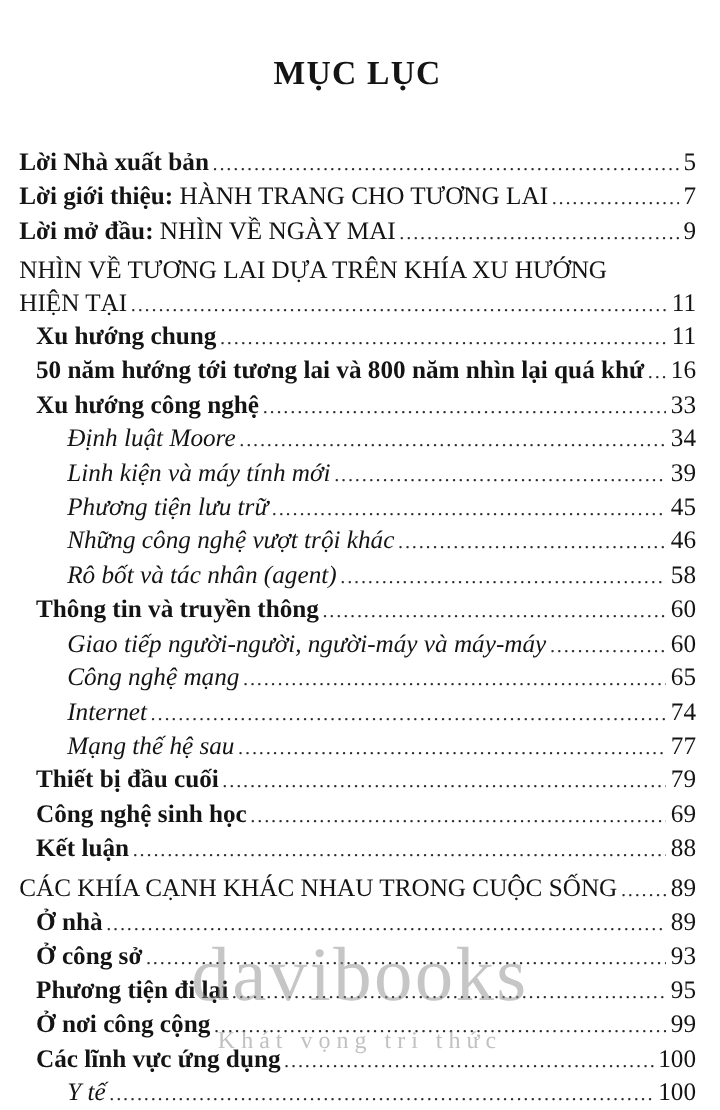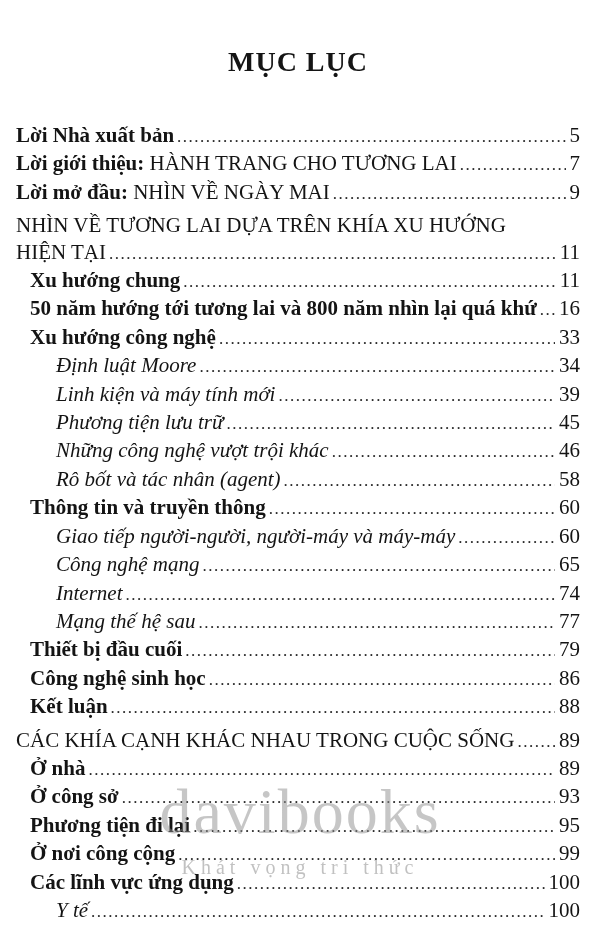--- a/index.html
+++ b/index.html
@@ -173,21 +173,21 @@
         <span class="pagenum">77</span>
       </div>
       <div class="row indent-1 bold">
         <span class="label">Thiết bị đầu cuối</span>
         <span class="leader"></span>
         <span class="pagenum">79</span>
       </div>
       <div class="row indent-1 bold">
         <span class="label">Công nghệ sinh học</span>
         <span class="leader"></span>
-        <span class="pagenum">86</span>
+        <span class="pagenum">69</span>
       </div>
       <div class="row indent-1 bold">
         <span class="label">Kết luận</span>
         <span class="leader"></span>
         <span class="pagenum">88</span>
       </div>
       <div class="row indent-0 caps gap">
         <span class="label">CÁC KHÍA CẠNH KHÁC NHAU TRONG CUỘC SỐNG</span>
         <span class="leader"></span>
         <span class="pagenum">89</span>

